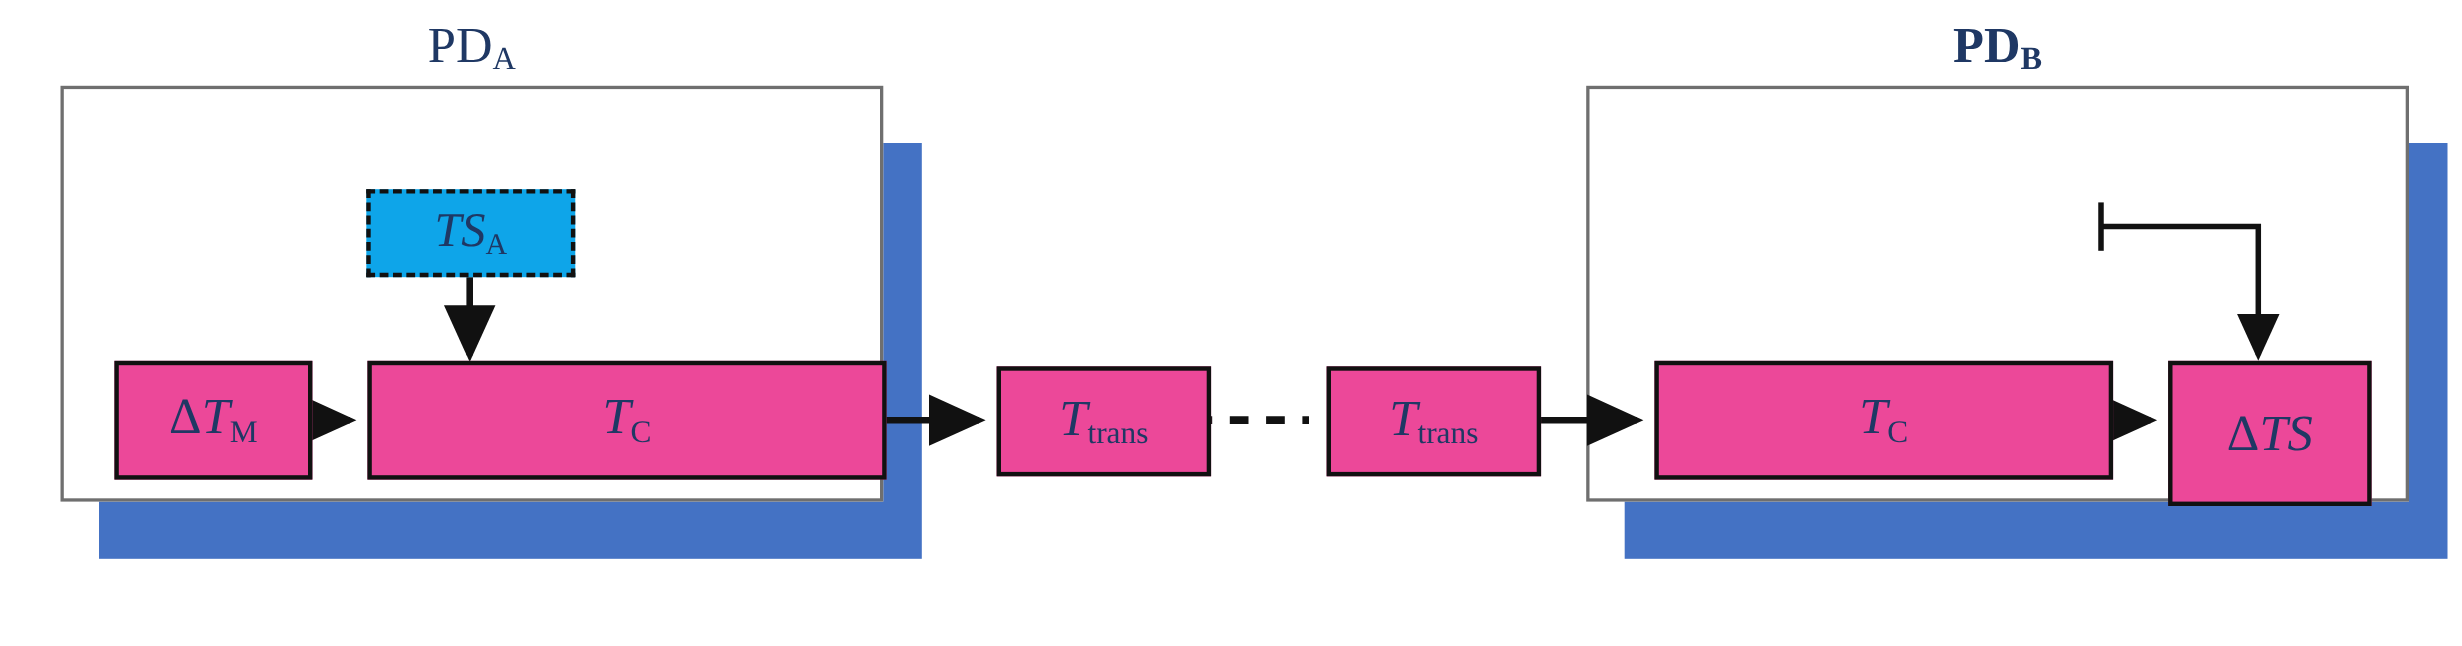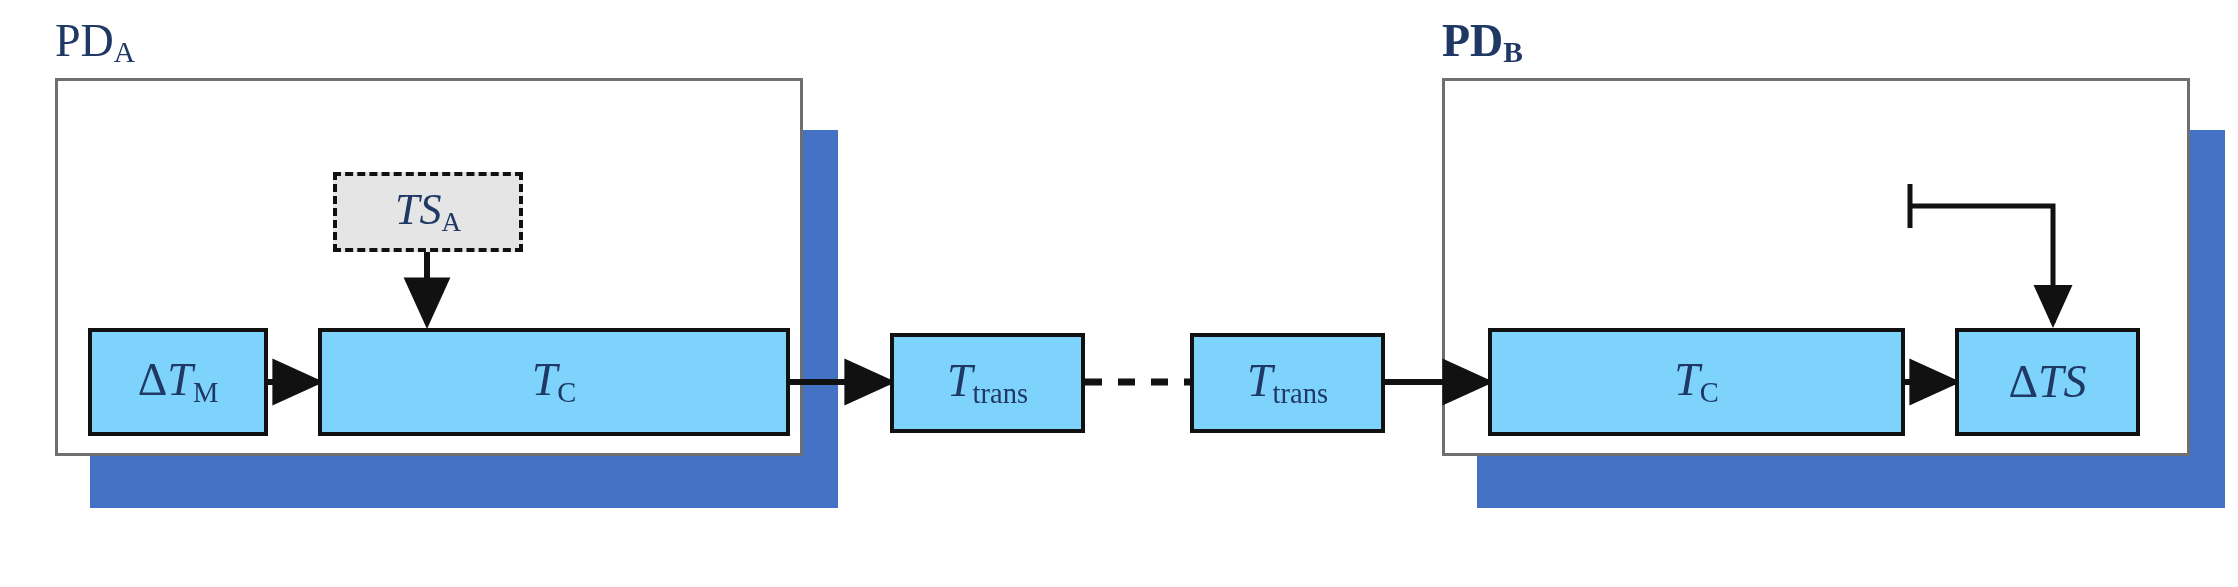--- a/index.html
+++ b/index.html
@@ -11,31 +11,31 @@
   
   .shadow{position:absolute;background:#4472C4;z-index:1;}
 
   
   .panel{position:absolute;background:#ffffff;border:3px solid #6f6f6f;
          box-sizing:border-box;z-index:2;}
 
   
   .caption{position:absolute;z-index:6;color:#1F3864;
            font-size:46px;line-height:1;white-space:nowrap;
-           }
+           text-align:center;}
   .caption .sub{font-size:0.64em;vertical-align:-0.22em;letter-spacing:0;}
 
   
-  .box{position:absolute;background:#7dd3fc;border:4px solid #111111;
+  .box{position:absolute;background:#ec4899;border:4px solid #111111;
        box-sizing:border-box;z-index:5;
-       display:flex;align-items:center;justify-content:center;}
+       display:flex;align-items:center;justify-content:center;margin-left:16px;}
   .box .lbl{color:#1F3864;font-size:46px;line-height:1;white-space:nowrap;}
 
   
-  .dbox{position:absolute;background:#e5e5e5;border:4px dashed #111111;
+  .dbox{position:absolute;background:#0ea5e9;border:4px dashed #111111;
         box-sizing:border-box;z-index:5;
         display:flex;align-items:center;justify-content:center;}
   .dbox .lbl{color:#1F3864;font-size:44px;line-height:1;white-space:nowrap;}
 
   
   .it{font-style:italic;}
   .sb{font-style:normal;font-size:0.62em;vertical-align:-0.26em;}
   .de{font-style:normal;}
 
   
@@ -104,17 +104,17 @@
 
   <div class="box" style="left:1190px;top:333px;width:195px;height:100px;">
     <span class="lbl"><span class="it">T</span><span class="sb">trans</span></span>
   </div>
 
 
   <div class="box" style="left:1488px;top:328px;width:417px;height:108px;">
     <span class="lbl"><span class="it">T</span><span class="sb">C</span></span>
   </div>
 
-  <div class="box" style="left:1955px;top:328px;width:185px;height:108px;justify-content:center;">
+  <div class="box" style="left:1955px;top:328px;width:185px;height:132px;justify-content:center;">
     <span class="lbl"><span class="de">Δ</span><span class="it">TS</span></span>
   </div>
 
 </div>
 
 </body></html>

